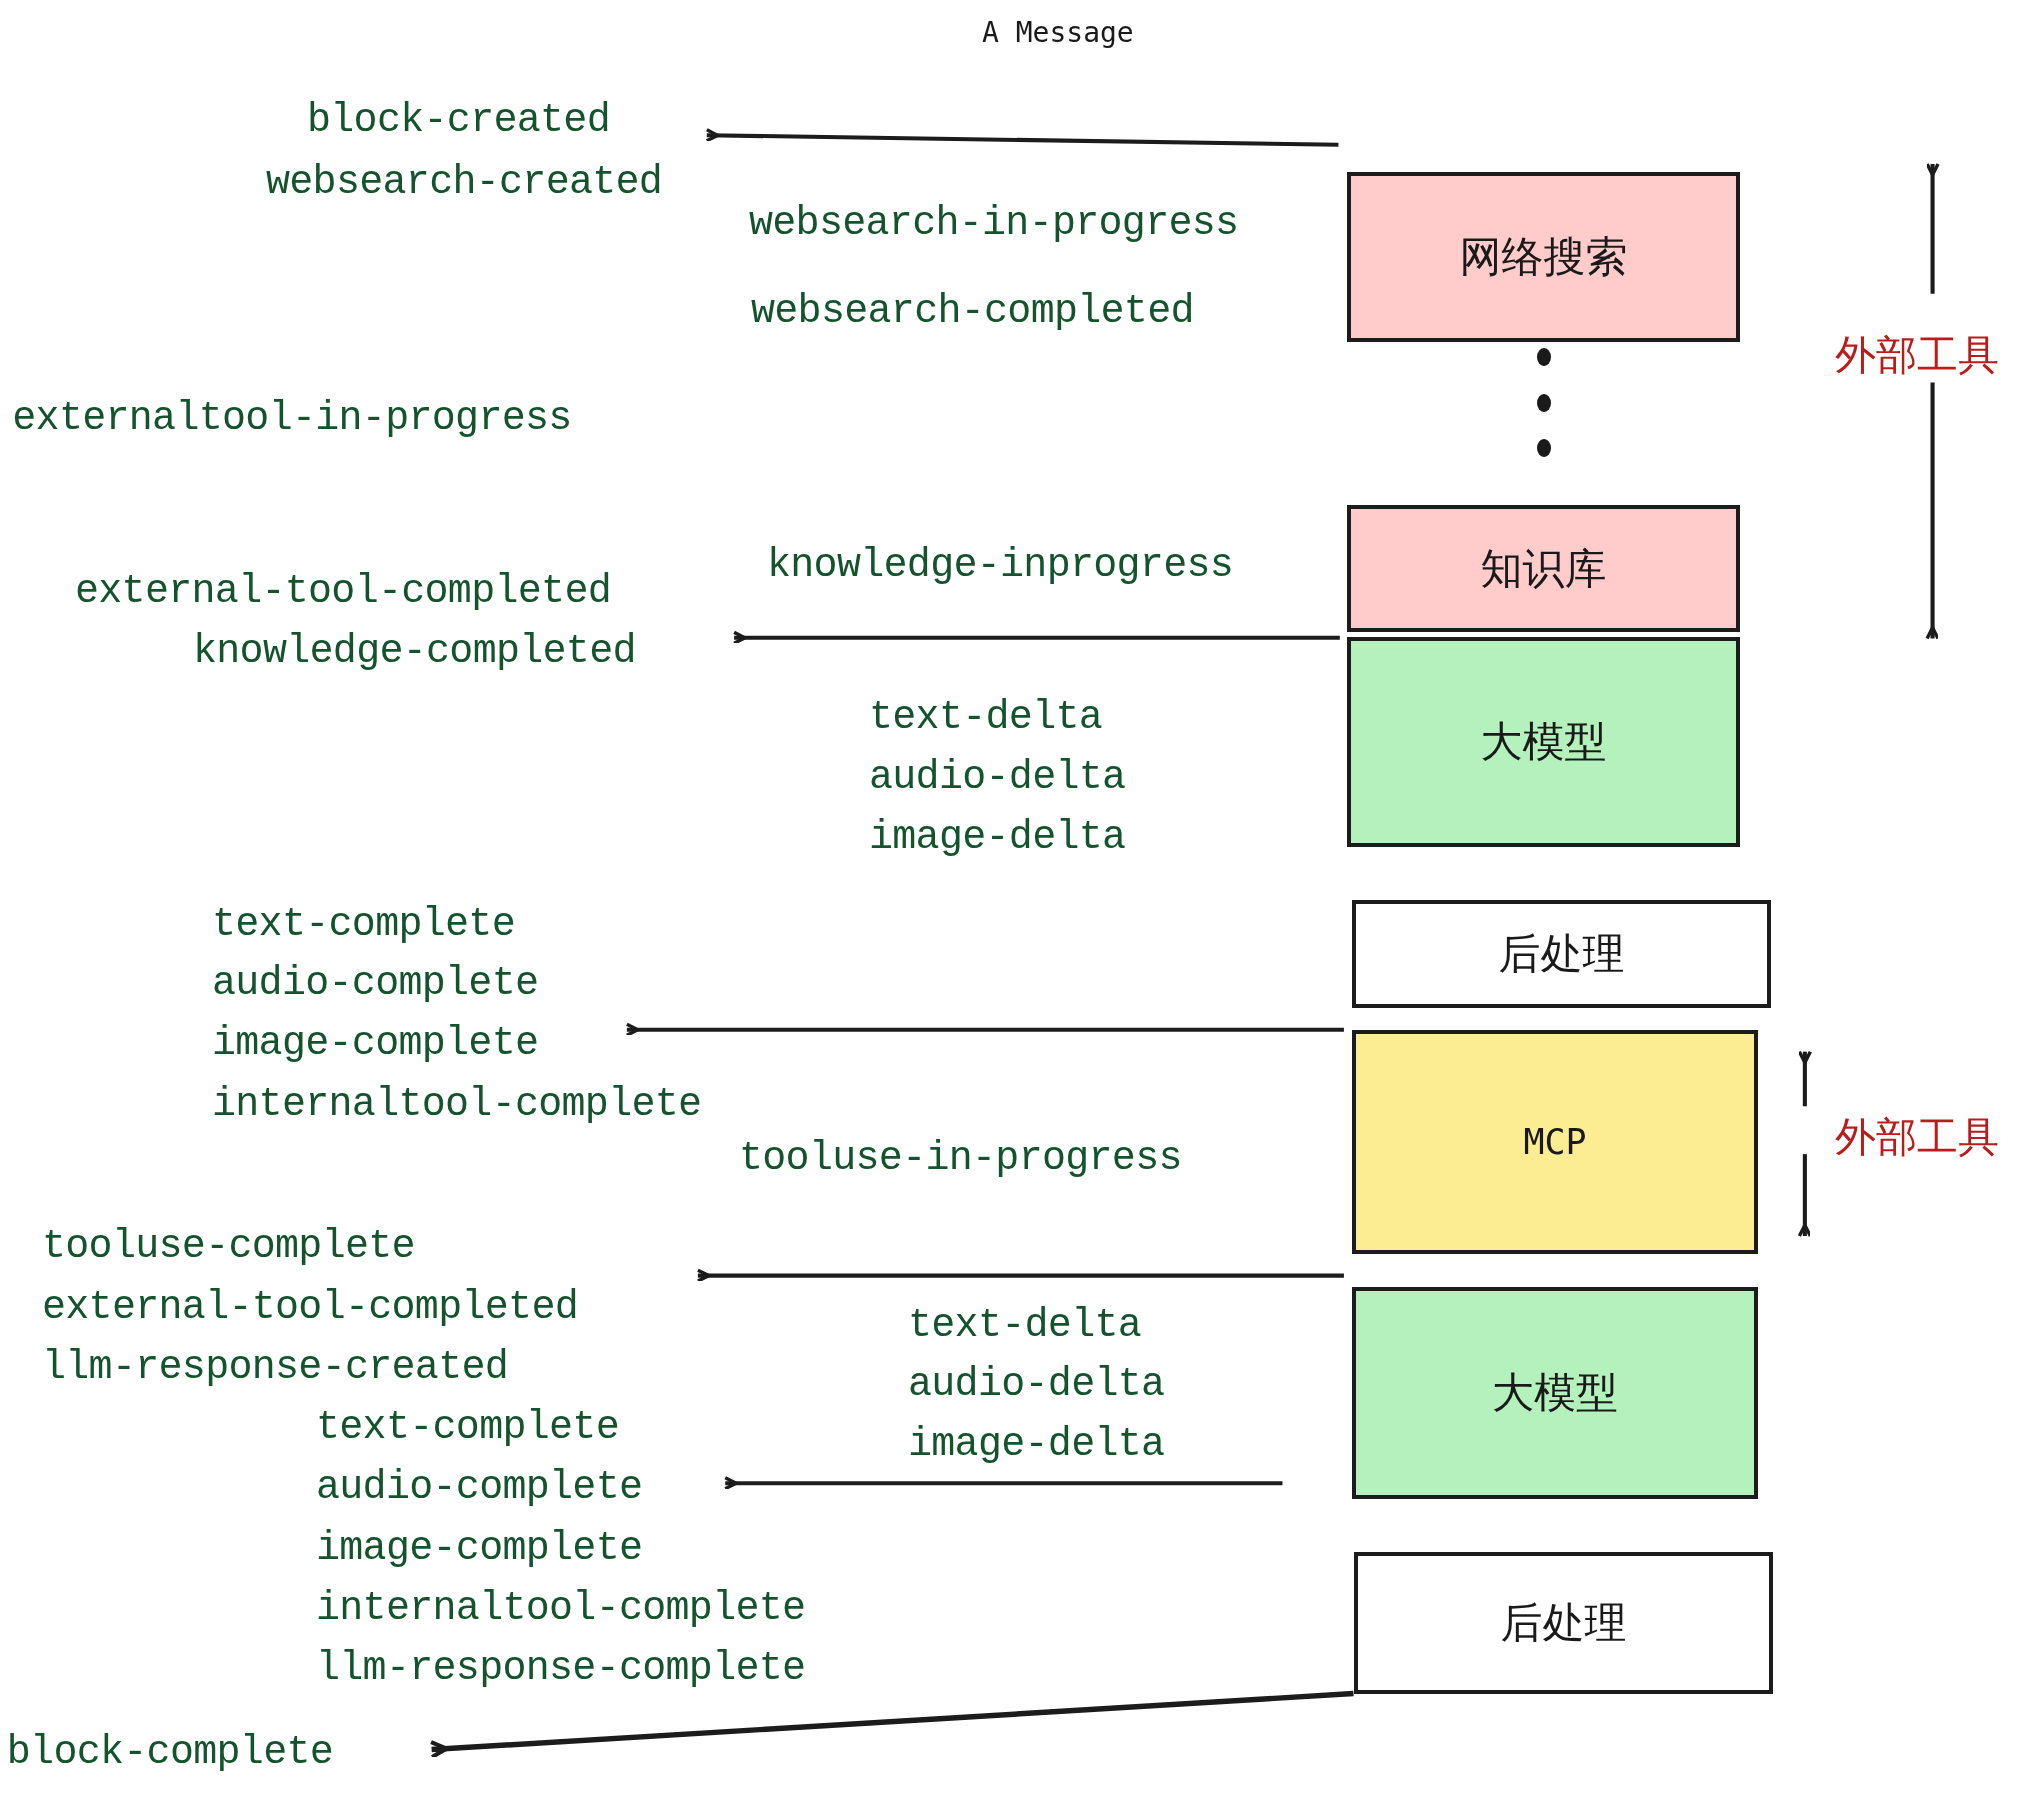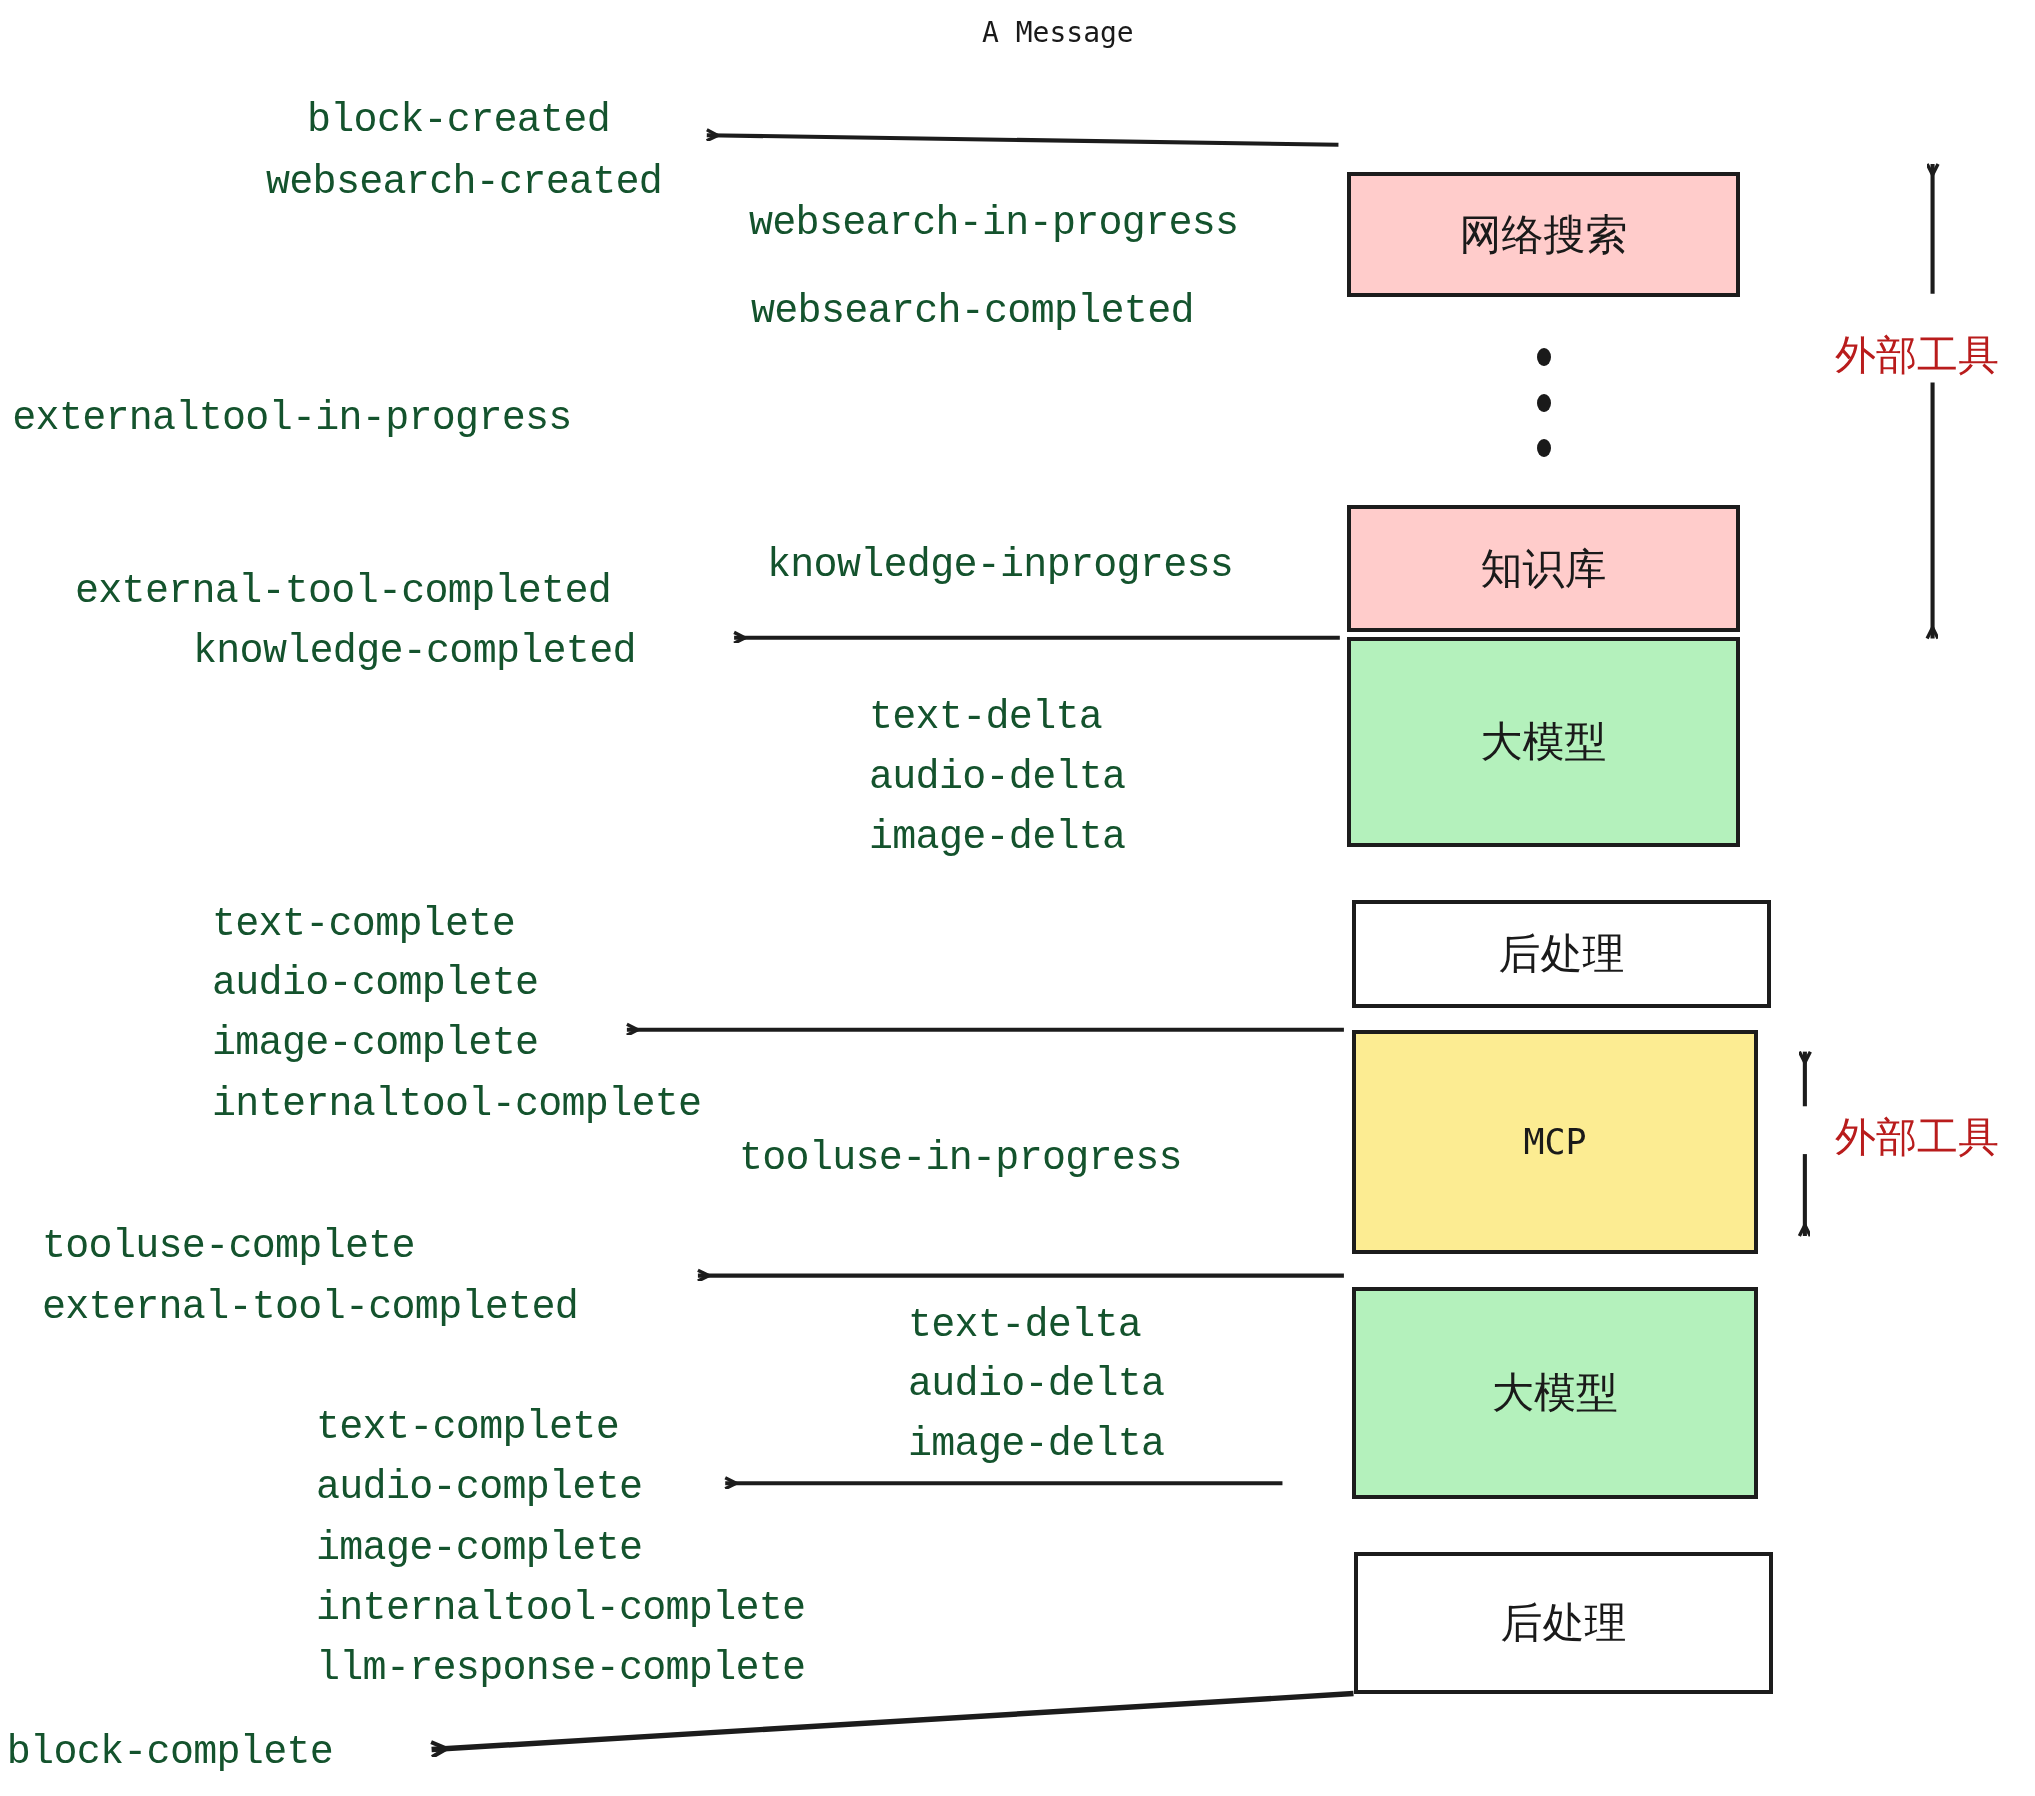--- a/index.html
+++ b/index.html
@@ -114,21 +114,21 @@
     <line x1="2643" y1="1620" x2="2643" y2="1540" stroke="#1c1c1c" stroke-width="6" marker-end="url(#ah)"></line>
     <line x1="2643" y1="1690" x2="2643" y2="1810" stroke="#1c1c1c" stroke-width="6" marker-end="url(#ah)"></line>
   </svg>
 
   <div class="dots" style="left:1537px; top:348px; width:13.7px; height:109px;">
     <div class="dot"></div>
     <div class="dot"></div>
     <div class="dot"></div>
   </div>
 
-  <div class="box" style="left:1347px; top:172px; width:393px; height:125px; background:#FFCCCB;">
+  <div class="box" style="left:1347px; top:172px; width:393px; height:170px; background:#FFCCCB;">
     <span>网络搜索</span>
   </div>
 
   <div class="box" style="left:1347px; top:505px; width:393px; height:127px; background:#FFCCCB;">
     <span>知识库</span>
   </div>
 
   <div class="box" style="left:1347px; top:637px; width:393px; height:210px; background:#B4F1BC;">
     <span>大模型</span>
   </div>
@@ -160,20 +160,21 @@
   <div class="lbl" style="left:869px; top:698px;">text-delta</div>
   <div class="lbl" style="left:869px; top:758px;">audio-delta</div>
   <div class="lbl" style="left:869px; top:818px;">image-delta</div>
   <div class="lbl" style="left:212px; top:905px;">text-complete</div>
   <div class="lbl" style="left:212px; top:964px;">audio-complete</div>
   <div class="lbl" style="left:212px; top:1024px;">image-complete</div>
   <div class="lbl" style="left:212px; top:1085px;">internaltool-complete</div>
   <div class="lbl" style="left:739px; top:1139px;">tooluse-in-progress</div>
   <div class="lbl" style="left:42px; top:1227px;">tooluse-complete</div>
   <div class="lbl" style="left:42px; top:1288px;">external-tool-completed</div>
+  <div class="lbl" style="left:42px; top:1348px;">llm-response-created</div>
   <div class="lbl" style="left:908px; top:1306px;">text-delta</div>
   <div class="lbl" style="left:908px; top:1365px;">audio-delta</div>
   <div class="lbl" style="left:908px; top:1425px;">image-delta</div>
   <div class="lbl" style="left:316px; top:1408px;">text-complete</div>
   <div class="lbl" style="left:316px; top:1468px;">audio-complete</div>
   <div class="lbl" style="left:316px; top:1529px;">image-complete</div>
   <div class="lbl" style="left:316px; top:1589px;">internaltool-complete</div>
   <div class="lbl" style="left:316px; top:1649px;">llm-response-complete</div>
   <div class="lbl" style="left:6.8px; top:1733px;">block-complete</div>
 

